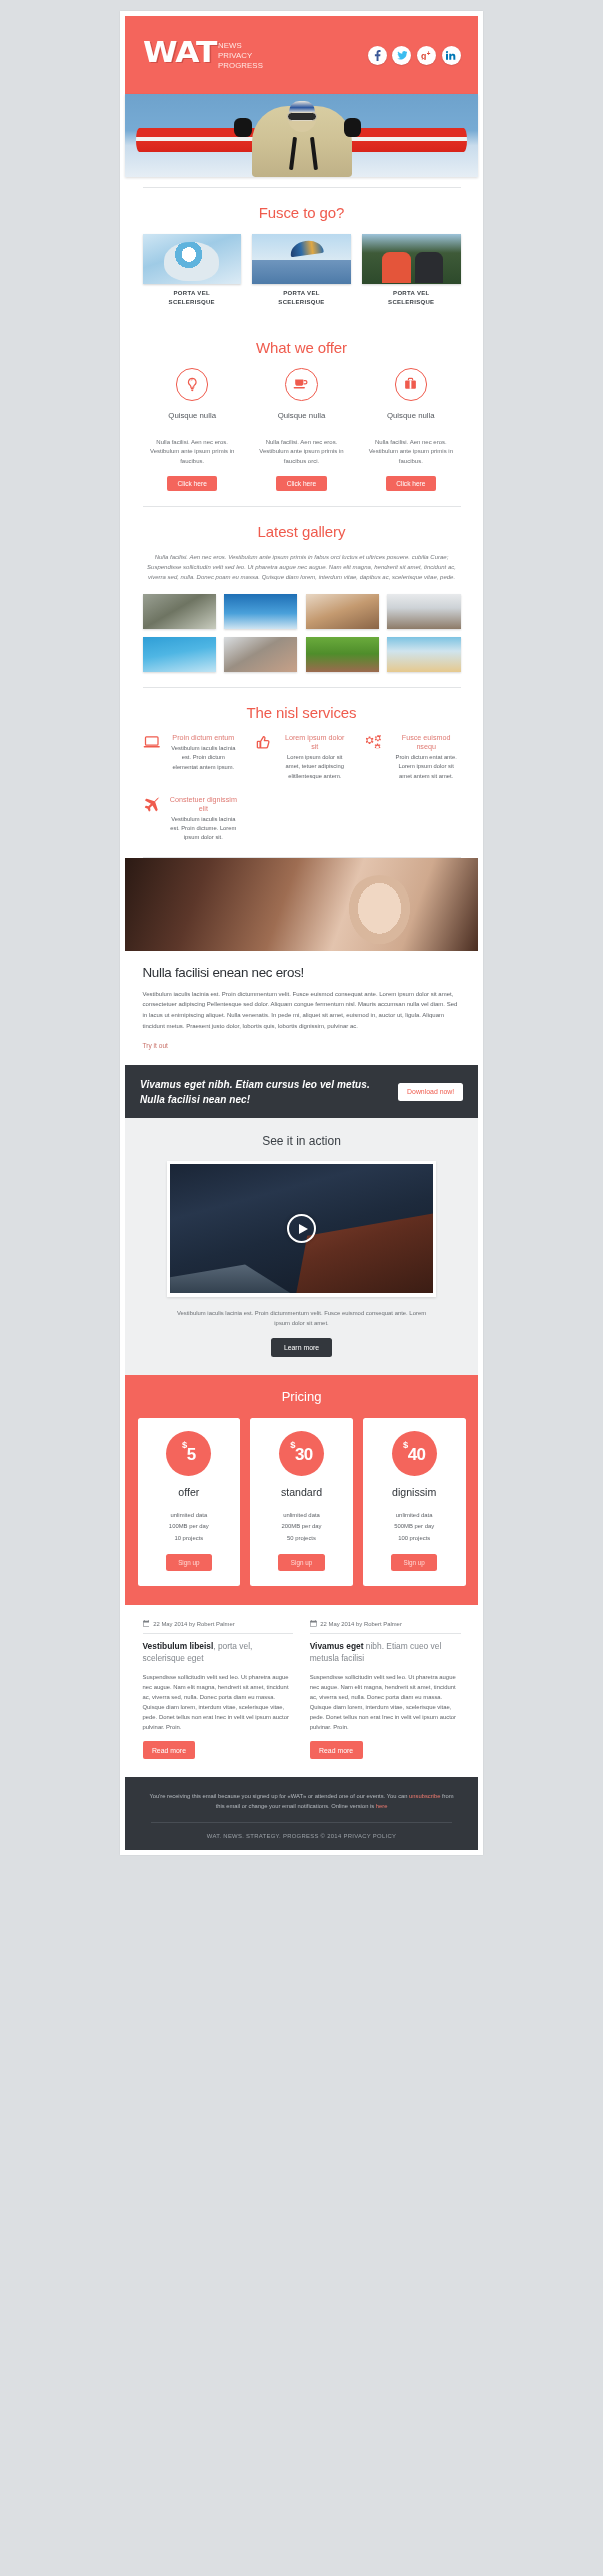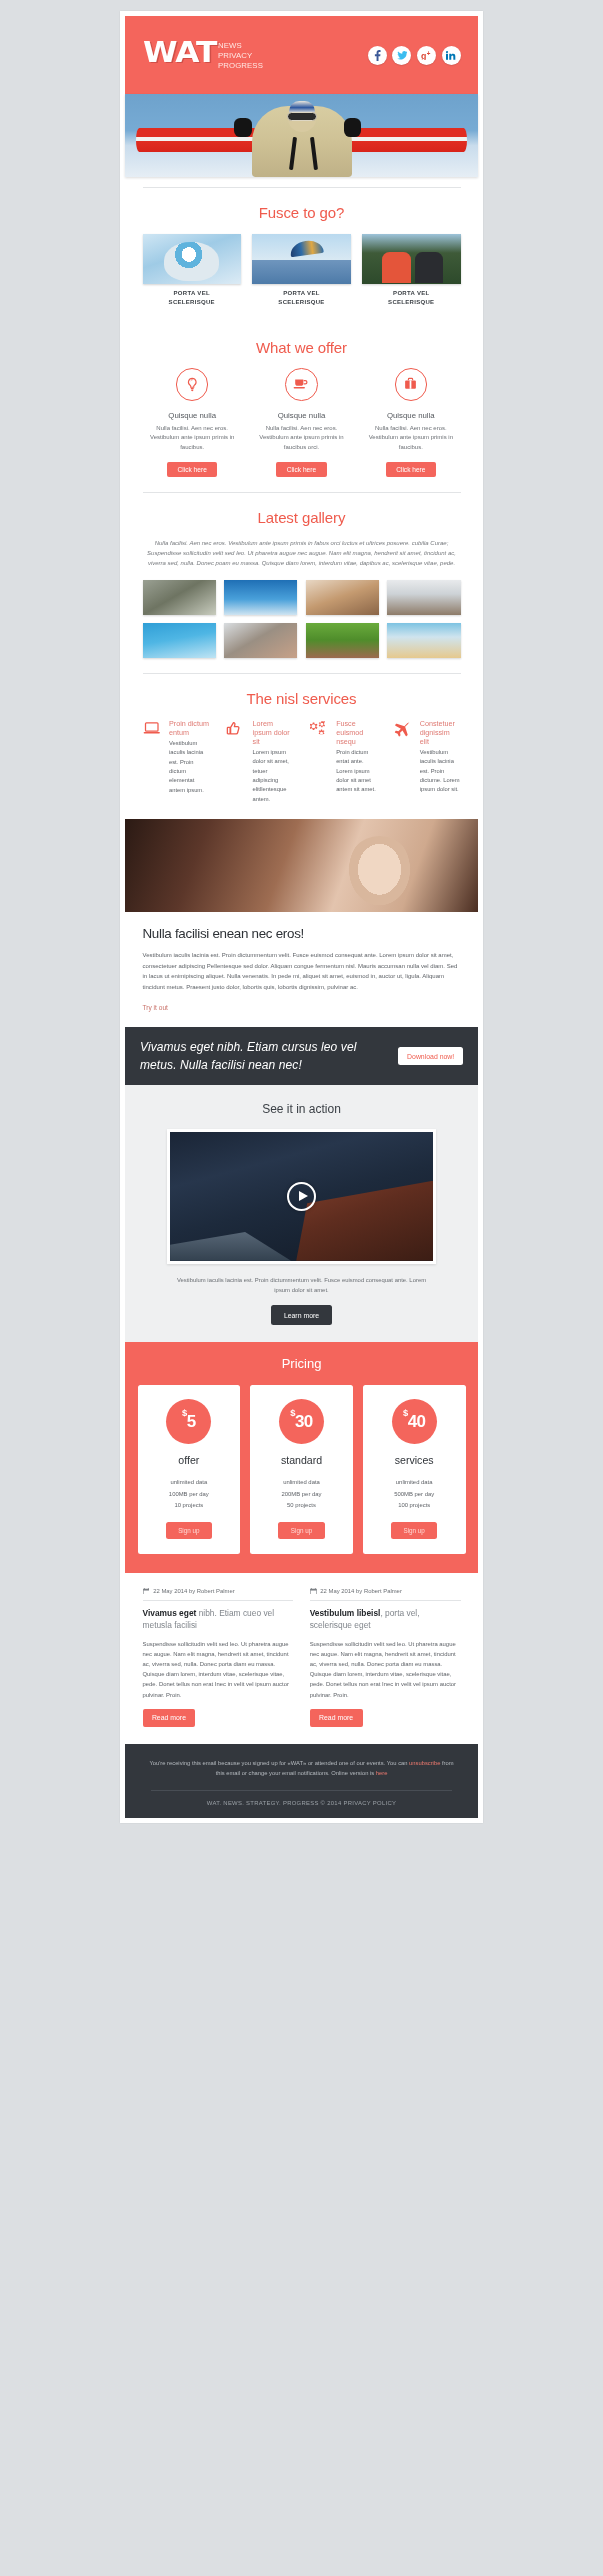--- a/index.html
+++ b/index.html
@@ -178,21 +178,21 @@
   
   .offer-row { display: flex; gap: 10px; }
   .offer { flex: 1; text-align: center; }
   .circ {
     width: 32.5px; height: 32.5px; border-radius: 50%;
     border: 1.3px solid #ef5b4d;
     margin: 0 auto 10px;
     display: flex; align-items: center; justify-content: center;
   }
   .offer-h {
-    font-size: 7.8px; color: #55595e; font-weight: 400; margin-bottom: 4px;
+    font-size: 7.8px; color: #55595e; font-weight: 400; margin-bottom: 18px;
   }
   .offer-p {
     font-size: 6px; color: #6b6f74; line-height: 1.62;
   }
   .btn-red {
     display: inline-block;
     margin-top: 8.8px;
     background: #f4655c;
     color: #ffffff;
     font-size: 6.6px;
@@ -220,21 +220,21 @@
   .g1 { background: linear-gradient(150deg,#9aa093 0%,#6e7462 45%,#c8ccbe 100%); }
   .g2 { background: linear-gradient(180deg,#1f6fb5 0%,#49a0da 55%,#cfe4f1 100%); }
   .g3 { background: linear-gradient(160deg,#e8d7c4 0%,#c49a70 48%,#8a6547 100%); }
   .g4 { background: linear-gradient(180deg,#e8eaec 0%,#cdd2d6 40%,#8d7b68 100%); }
   .g5 { background: linear-gradient(170deg,#2f9ed6 0%,#4fb6e4 45%,#bfe4f4 100%); }
   .g6 { background: linear-gradient(150deg,#d9dde0 0%,#9a8f83 45%,#c7a188 100%); }
   .g7 { background: linear-gradient(180deg,#6aab3c 0%,#4f8d2b 48%,#9c6a4f 100%); }
   .g8 { background: linear-gradient(180deg,#7dc3e2 0%,#cfe4ee 40%,#e6c98e 100%); }
 
   
-  .svc-grid { display: grid; grid-template-columns: 1fr 1fr 1fr 1fr; gap: 13.8px 16.3px; }
+  .svc-grid { display: grid; grid-template-columns: 1fr 1fr 1fr; gap: 13.8px 16.3px; text-align: center; }
   .svc { display: flex; gap: 7.5px; }
   .svc-ico { flex: 0 0 19px; padding-top: 1.3px; }
   .svc-h { font-size: 7.2px; color: #df7a73; margin-bottom: 1.9px; font-weight: 400; }
   .svc-p { font-size: 5.8px; color: #5f6368; line-height: 1.6; }
 
   
   .portrait {
     width: 100%; height: 93px; display: block;
     background: linear-gradient(110deg,#2b1a14 0%,#5c372a 22%,#9e6d52 45%,#e3c4ae 62%,#cfa98e 80%,#4a2d21 100%);
     position: relative; overflow: hidden;
@@ -252,22 +252,22 @@
   .art-p { font-size: 6px; color: #5f6368; line-height: 1.78; margin-bottom: 8.1px; }
   .art-link { font-size: 6.6px; color: #c9726a; text-decoration: none; cursor: pointer; }
 
   
   .cta {
     background: #33373d;
     padding: 11.3px 15px;
     display: flex; align-items: center; justify-content: space-between; gap: 12.5px;
   }
   .cta-txt {
-    color: #ffffff; font-style: italic; font-weight: normal;
-    font-size: 12px; line-height: 1.5; letter-spacing: 0.1px;
+    color: #ffffff; font-style: italic; font-weight: bold;
+    font-size: 10px; line-height: 1.5; letter-spacing: 0.1px;
   }
   .btn-white {
     background: #ffffff; color: #ef5b4d;
     font-size: 6.9px; padding: 5.6px 8.8px;
     border: none; border-radius: 2.5px; cursor: pointer; white-space: nowrap;
     font-family: "Liberation Sans", sans-serif;
   }
 
   
   .vid-sec { background: #eff0f1; padding: 16.3px 17.5px 17.5px; text-align: center; }
@@ -623,21 +623,21 @@
           <div>200MB per day</div>
           <div>50 projects</div>
         </div>
         <button class="btn-plan">Sign up</button>
       </div>
 
       <div class="plan">
         <div class="plan-badge">
           <div class="plan-price"><sup>$</sup><span>40</span></div>
         </div>
-        <div class="plan-name">services</div>
+        <div class="plan-name">dignissim</div>
         <div class="plan-feat">
           <div>unlimited data</div>
           <div>500MB per day</div>
           <div>100 projects</div>
         </div>
         <button class="btn-plan">Sign up</button>
       </div>
 
     </div>
   </div>
@@ -648,37 +648,37 @@
       <div class="post-meta">
         <svg width="6.9" height="6.9" viewBox="0 0 12 12">
           <rect x="0.5" y="1.8" width="11" height="9.7" fill="none" stroke="#7a7e83" stroke-width="1"></rect>
           <rect x="0.5" y="1.8" width="11" height="2.6" fill="#7a7e83"></rect>
           <rect x="2" y="0.3" width="1.4" height="2.4" fill="#7a7e83"></rect>
           <rect x="8.6" y="0.3" width="1.4" height="2.4" fill="#7a7e83"></rect>
         </svg>
         <span>22 May 2014 by Robert Palmer</span>
       </div>
       <div class="post-rule"></div>
-      <div class="post-h"><b>Vivamus eget</b><span> nibh. Etiam cueo vel metusla facilisi</span></div>
+      <div class="post-h"><b>Vestibulum libeisl</b><span>, porta vel, scelerisque eget</span></div>
       <p class="post-p">Suspendisse sollicitudin velit sed leo. Ut pharetra augue nec augue. Nam elit magna, hendrerit sit amet, tincidunt ac, viverra sed, nulla. Donec porta diam eu massa. Quisque diam lorem, interdum vitae, scelerisque vitae, pede. Donet tellus non erat Inec in velit vel ipsum auctor pulvinar. Proin.</p>
       <button class="btn-red" style="margin-top:0;padding:5.6px 9.4px;font-size:6.9px">Read more</button>
     </div>
 
     <div>
       <div class="post-meta">
         <svg width="6.9" height="6.9" viewBox="0 0 12 12">
           <rect x="0.5" y="1.8" width="11" height="9.7" fill="none" stroke="#7a7e83" stroke-width="1"></rect>
           <rect x="0.5" y="1.8" width="11" height="2.6" fill="#7a7e83"></rect>
           <rect x="2" y="0.3" width="1.4" height="2.4" fill="#7a7e83"></rect>
           <rect x="8.6" y="0.3" width="1.4" height="2.4" fill="#7a7e83"></rect>
         </svg>
         <span>22 May 2014 by Robert Palmer</span>
       </div>
       <div class="post-rule"></div>
-      <div class="post-h"><b>Vestibulum libeisl</b><span>, porta vel, scelerisque eget</span></div>
+      <div class="post-h"><b>Vivamus eget</b><span> nibh. Etiam cueo vel metusla facilisi</span></div>
       <p class="post-p">Suspendisse sollicitudin velit sed leo. Ut pharetra augue nec augue. Nam elit magna, hendrerit sit amet, tincidunt ac, viverra sed, nulla. Donec porta diam eu massa. Quisque diam lorem, interdum vitae, scelerisque vitae, pede. Donet tellus non erat Inec in velit vel ipsum auctor pulvinar. Proin.</p>
       <button class="btn-red" style="margin-top:0;padding:5.6px 9.4px;font-size:6.9px">Read more</button>
     </div>
 
   </div>
 
   <div class="footer">
     <div class="foot-p"><span>You're receiving this email because you signed up for «WAT» or attended one of our events. You can </span><a>unsubscribe</a><span> from this email or change your email notifications. Online version is </span><a>here</a></div>
     <div class="foot-rule"></div>
     <div class="foot-copy">WAT. NEWS. STRATEGY. PROGRESS © 2014 PRIVACY POLICY</div>

